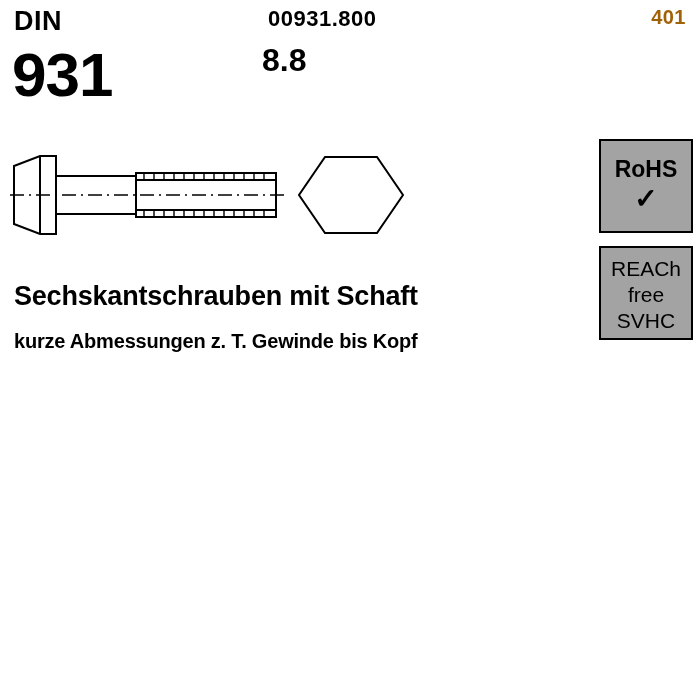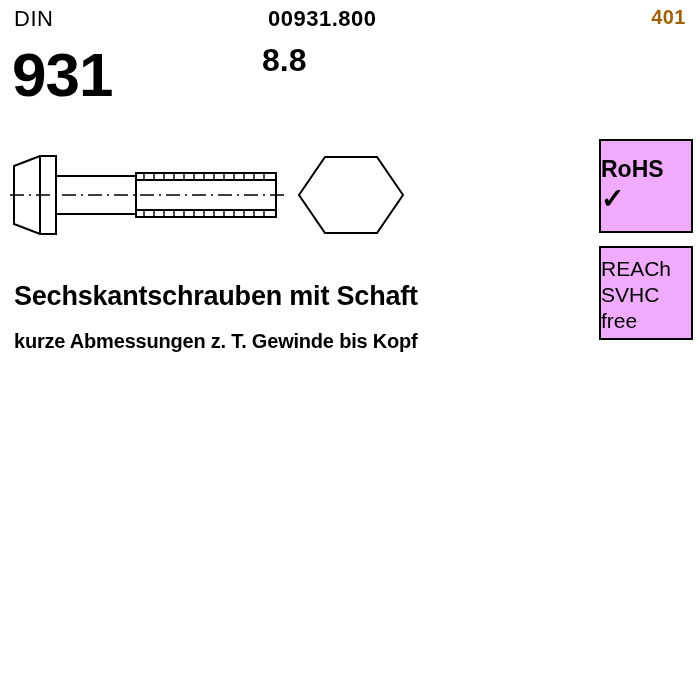--- a/index.html
+++ b/index.html
@@ -29,22 +29,22 @@
     position: absolute;
     left: 14px;
     top: 6px;
     width: 672px;
     height: 30px;
   }
   .header .din-label {
     position: absolute;
     left: 0;
     top: 0;
-    font-size: 22px;
-    font-weight: normal;
+    font-size: 27px;
+    font-weight: bold;
     letter-spacing: 0.5px;
   }
   .header .artno {
     position: absolute;
     left: 254px;
     top: 0;
     font-size: 22px;
     font-weight: bold;
     letter-spacing: 0.5px;
   }
@@ -104,22 +104,23 @@
     font-size: 20px;
     font-weight: bold;
     letter-spacing: -0.2px;
     white-space: nowrap;
   }
 
   
   .badge {
     position: absolute;
     border: 2px solid #000;
-    background: #f0abfc;
+    background: #a3a3a3;
     box-sizing: border-box;
+    text-align: center;
   }
   .badge-rohs {
     left: 599px;
     top: 139px;
     width: 94px;
     height: 94px;
   }
   .badge-rohs .rohs-text {
     position: absolute;
     left: 0;
@@ -219,17 +220,17 @@
   <div class="title-main">Sechskantschrauben mit Schaft</div>
   <div class="title-sub">kurze Abmessungen z. T. Gewinde bis Kopf</div>
 
   <div class="badge badge-rohs">
     <span class="rohs-text">RoHS</span>
     <span class="rohs-check">✓</span>
   </div>
 
   <div class="badge badge-reach">
     <span class="ln">REACh</span>
+    <span class="ln">free</span>
     <span class="ln">SVHC</span>
-    <span class="ln">free</span>
   </div>
 
 </div>
 
 </body></html>

